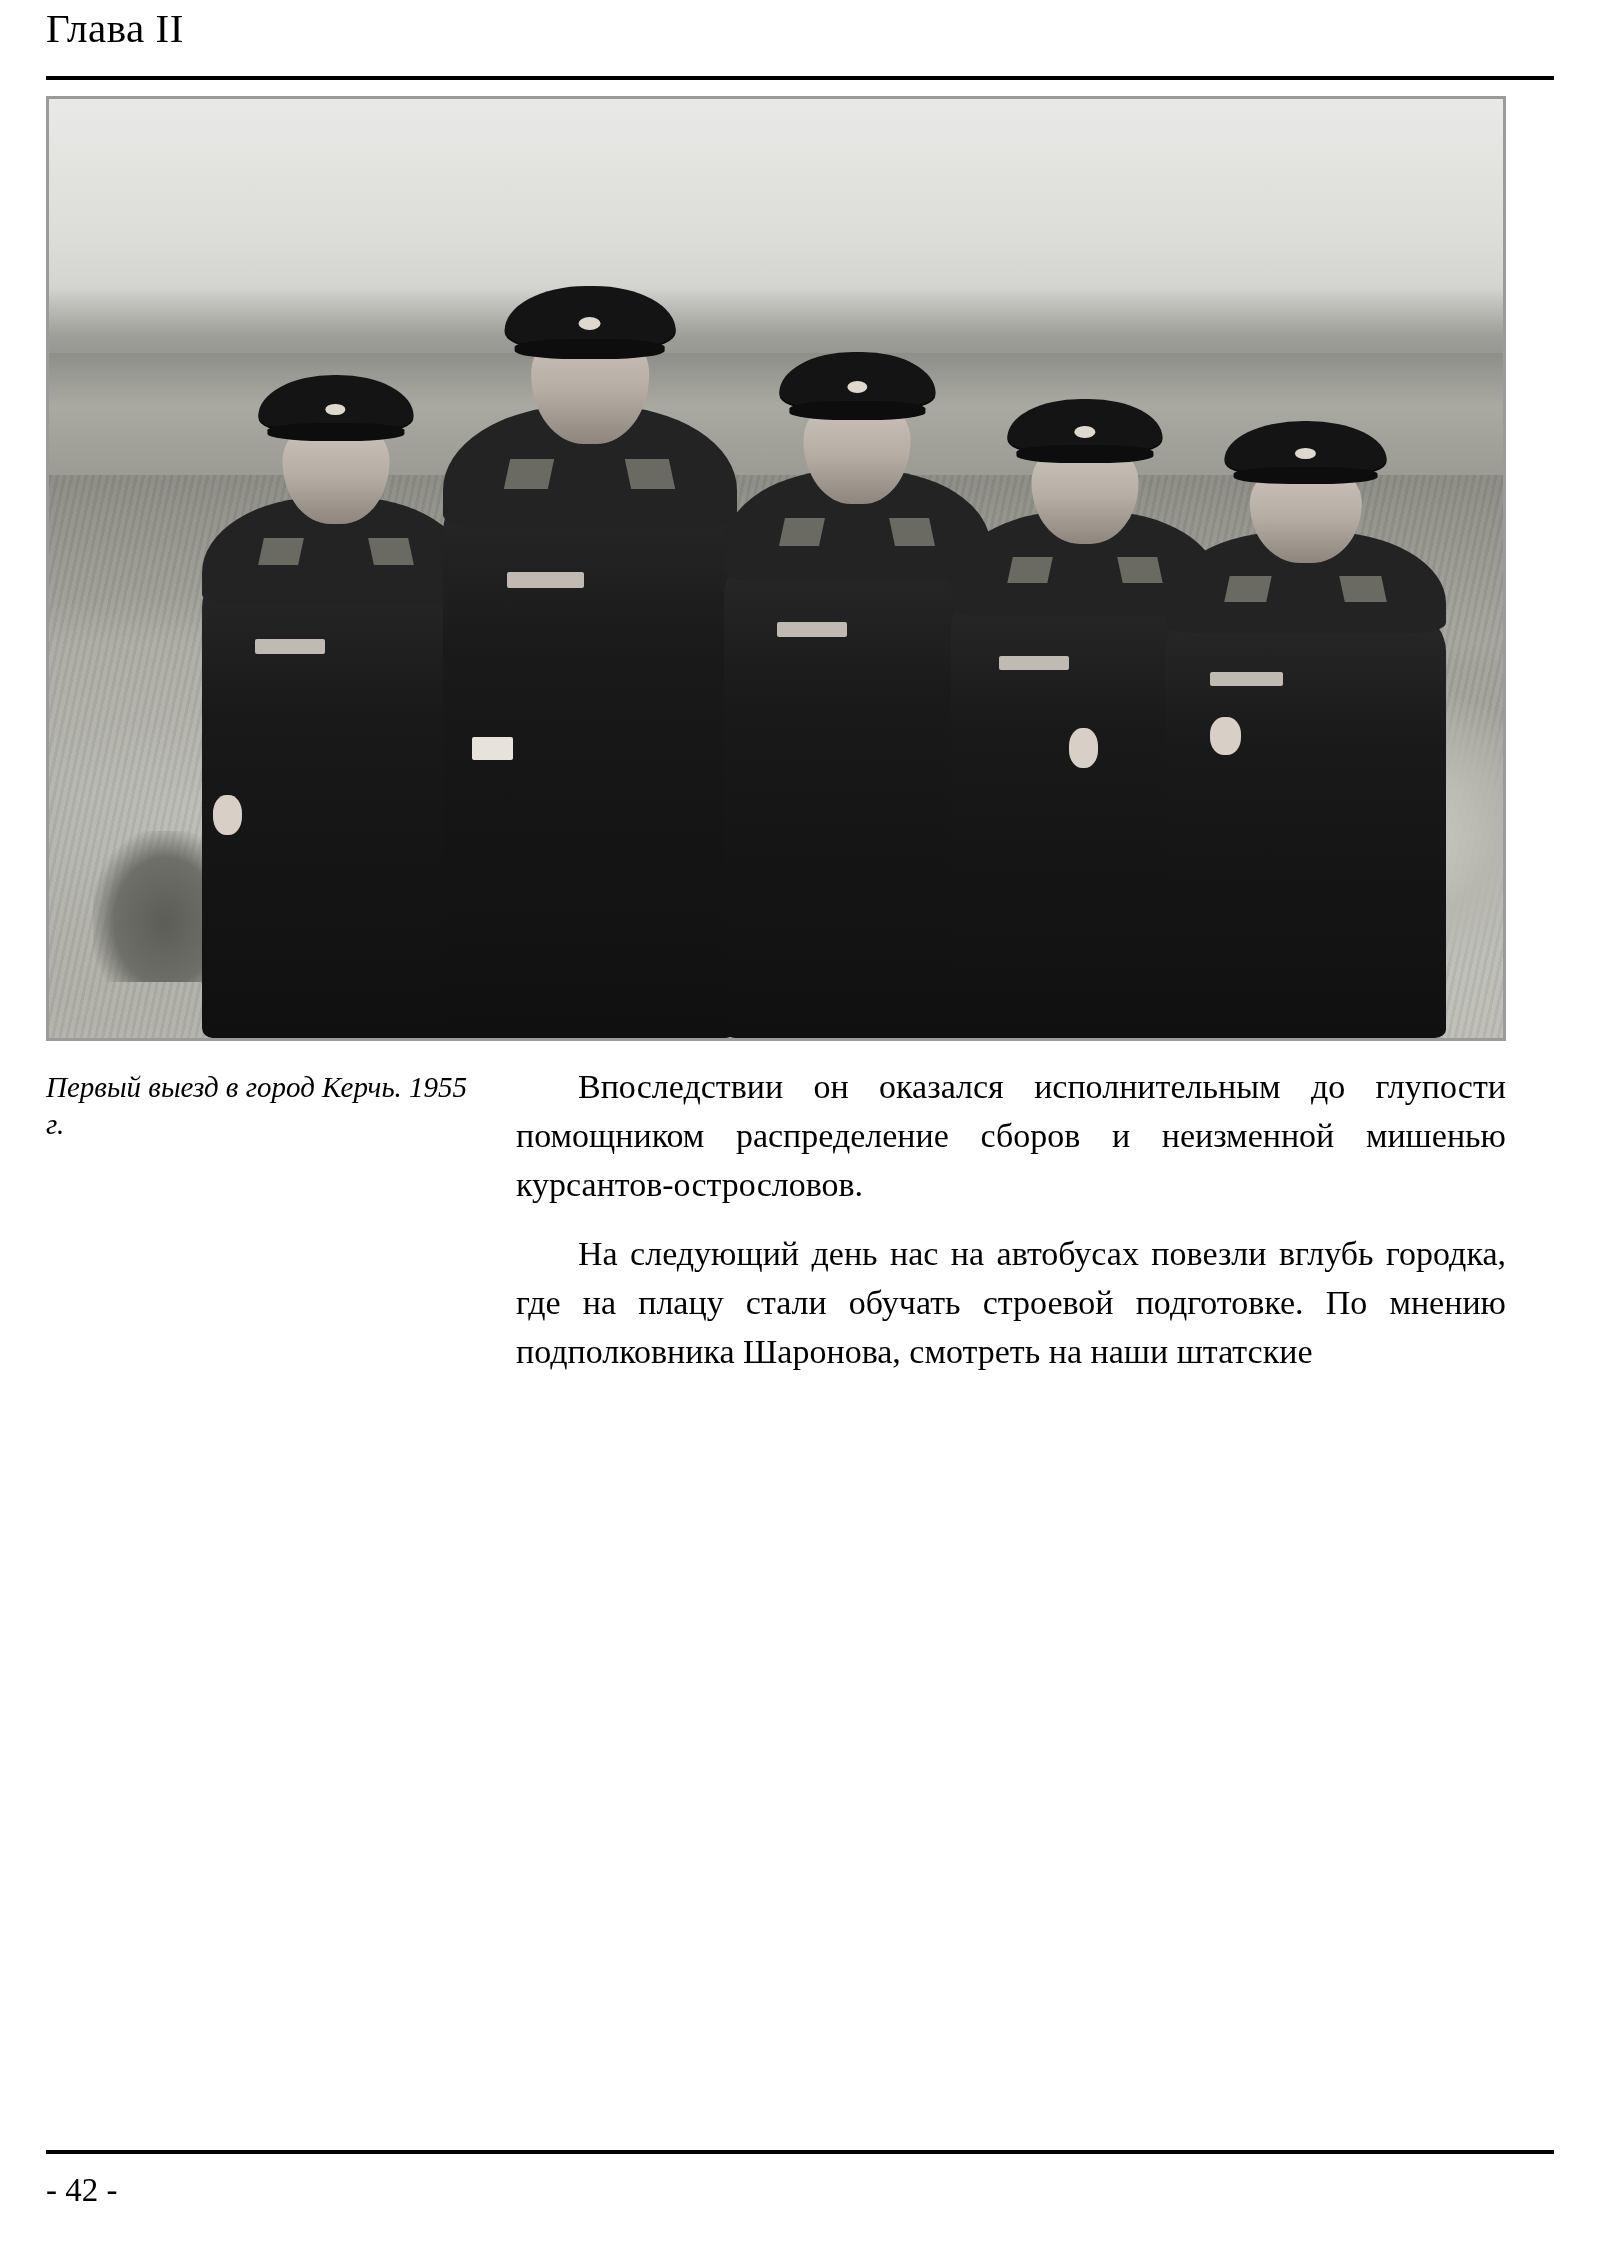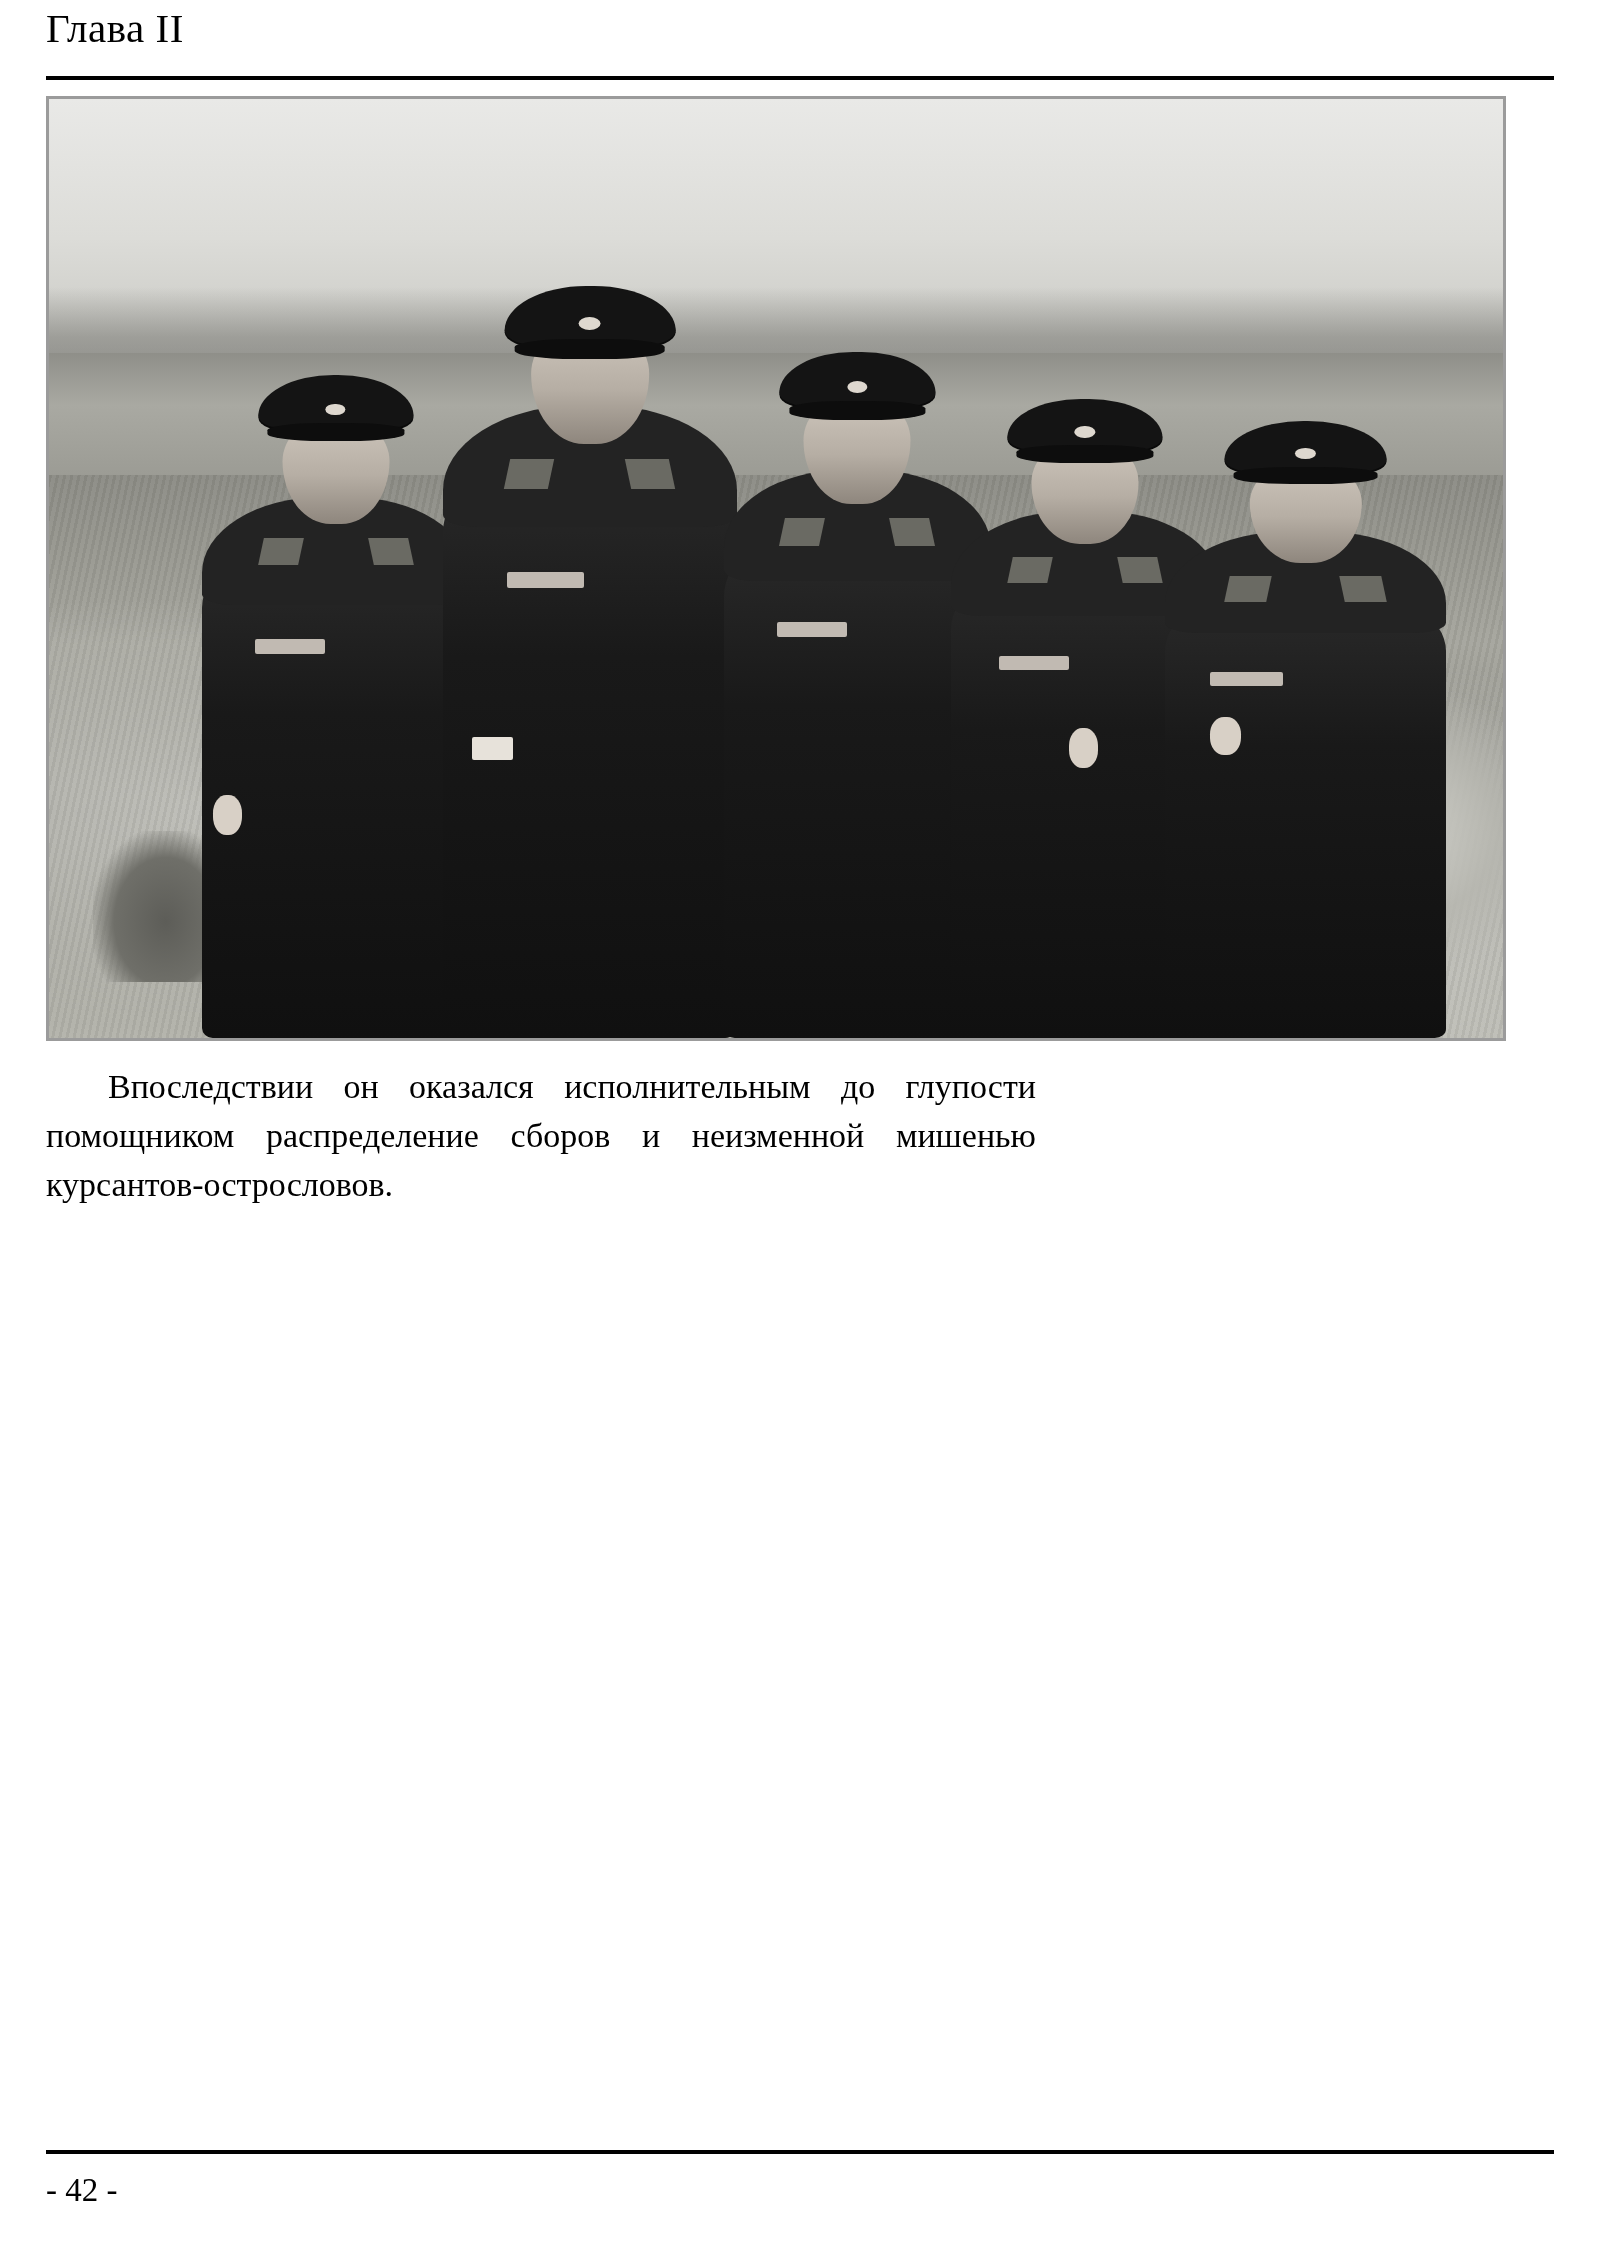--- a/index.html
+++ b/index.html
@@ -325,22 +325,24 @@
           <div class="collar-r" style="top:28%;"></div>
           <div class="insignia" style="left:16%; top:43%;"></div>
           <div class="hand" style="left:16%; top:50%;"></div>
         </div>
 
       </div>
     </div>
   </div>
 
   <div class="content">
+    <div class="caption">Первый выезд в город Керчь. 1955 г.</div>
     <div class="column">
       <p>Впоследствии он оказался исполнительным до глупости помощником распределение сборов и неизменной мишенью курсантов-острословов.</p>
+      <p>На следующий день нас на автобусах повезли вглубь городка, где на плацу стали обучать строевой подготовке. По мнению подполковника Шаронова, смотреть на наши штатские</p>
     </div>
   </div>
 
   <div class="footer">
     <div class="footer-rule"></div>
     <div class="page-number">- 42 -</div>
   </div>
 
 </div>
 

